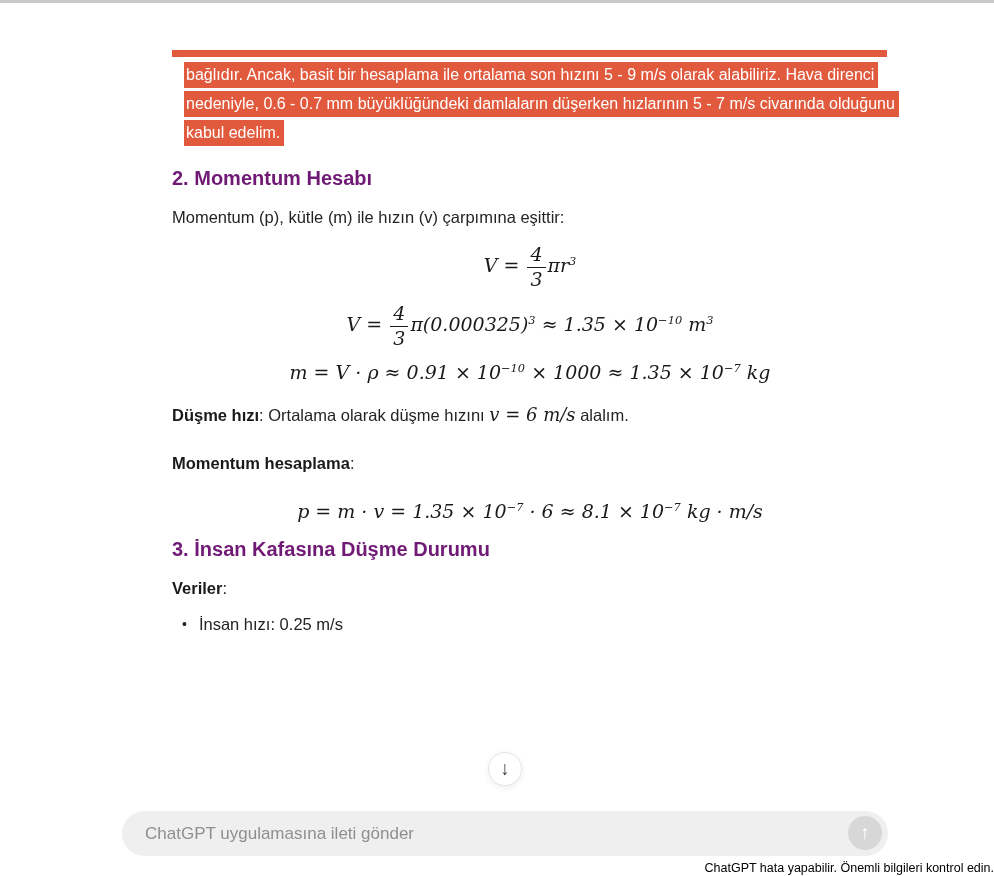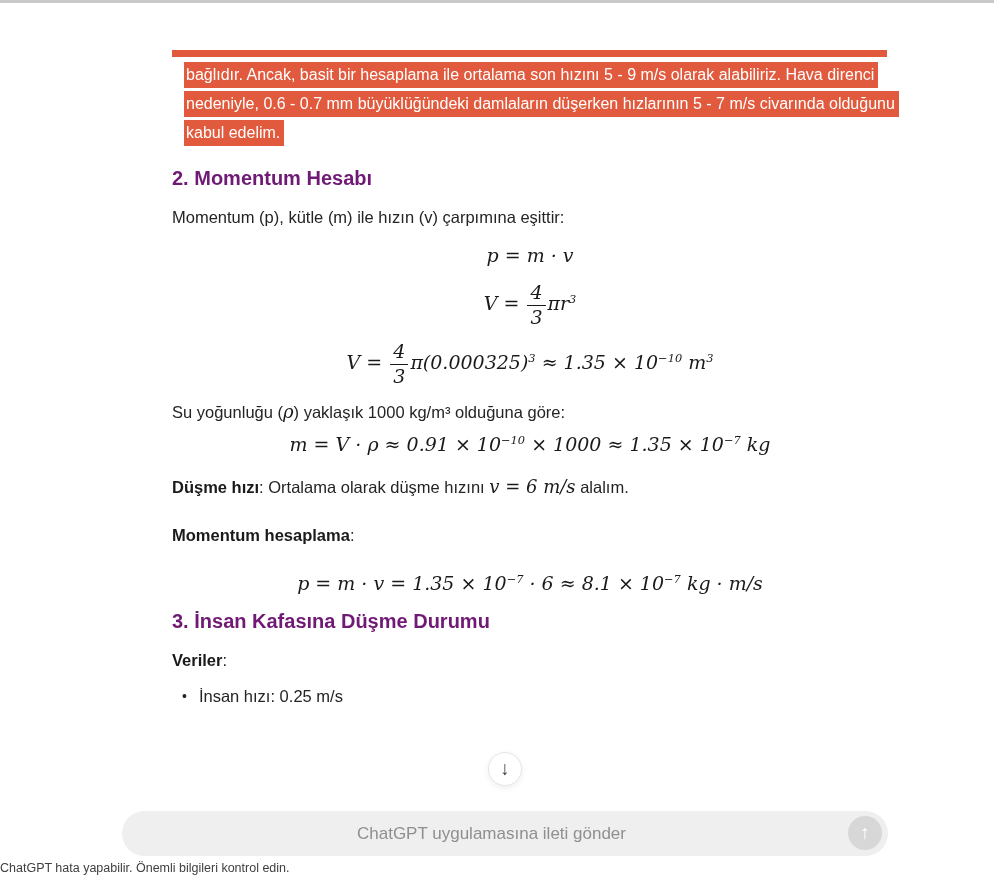--- a/index.html
+++ b/index.html
@@ -61,70 +61,64 @@
   }
   .composer {
     position: absolute; left: 122px; top: 811px;
     width: 766px; height: 45px; border-radius: 23px;
     background: #efefef;
     display: flex; align-items: center;
   }
   .composer-input {
     flex: 1; height: 100%; background: transparent; border: none; outline: none;
     padding: 0 50px 0 23px; font-family: "Liberation Sans", sans-serif;
-    font-size: 17px; color: #3d3d3d; text-align: center;
+    font-size: 17px; color: #3d3d3d;
   }
   .composer-input::placeholder { color: #8f8f8f; opacity: 1; }
   .send-btn {
     position: absolute; right: 6px; top: 5px;
     width: 34px; height: 34px; border-radius: 50%;
     background: #d7d7d7; border: none;
     display: flex; align-items: center; justify-content: center;
     font-size: 19px; font-weight: 700; color: #ffffff; cursor: pointer;
   }
   .footer {
     position: absolute; top: 861px; left: 0; width: 994px;
-    text-align: left; font-size: 12.5px; color: #404040;
+    text-align: right; font-size: 12.5px; color: #000000;
   }
 </style>
 </head>
 <body>
 
 <div class="top-strip"></div>
 
 <div class="content">
 
   <div class="hl-block">
     <div class="cutbar"></div>
     <div class="hl-line"><span>bağlıdır. Ancak, basit bir hesaplama ile ortalama son hızını 5 - 9 m/s olarak alabiliriz. Hava direnci</span></div>
     <div class="hl-line"><span>nedeniyle, 0.6 - 0.7 mm büyüklüğündeki damlaların düşerken hızlarının 5 - 7 m/s civarında olduğunu</span></div>
     <div class="hl-line"><span>kabul edelim.</span></div>
   </div>
 
   <h2>2. Momentum Hesabı</h2>
 
   <p>Momentum (p), kütle (m) ile hızın (v) çarpımına eşittir:</p>
 
-  <div class="math-display">
-    <span>p = m · v</span>
-  </div>
 
 
   <div class="math-display tall">
     <span>V = </span><span class="frac"><span class="num">4</span><span class="den">3</span></span><span>πr</span><sup>3</sup>
   </div>
 
 
   <div class="math-display tall">
     <span>V = </span><span class="frac"><span class="num">4</span><span class="den">3</span></span><span>π(0.000325)</span><sup>3</sup><span> ≈ 1.35 × 10</span><sup>−10</sup><span> m</span><sup>3</sup>
   </div>
 
-  <p style="margin-bottom:8px;">
-    <span>Su yoğunluğu (</span><span class="math-inline">ρ</span><span>) yaklaşık 1000 kg/m³ olduğuna göre:</span>
-  </p>
 
   <div class="math-display" style="margin-top:8px; margin-bottom:18px;">
     <span>m = V · ρ ≈ 0.91 × 10</span><sup>−10</sup><span> × 1000 ≈ 1.35 × 10</span><sup>−7</sup><span> kg</span>
   </div>
 
   <p style="margin-bottom:22px;">
     <strong>Düşme hızı</strong><span>: Ortalama olarak düşme hızını </span><span class="math-inline">v = 6 m/s</span><span> alalım.</span>
   </p>
 
   <p style="margin-bottom:24px;">

